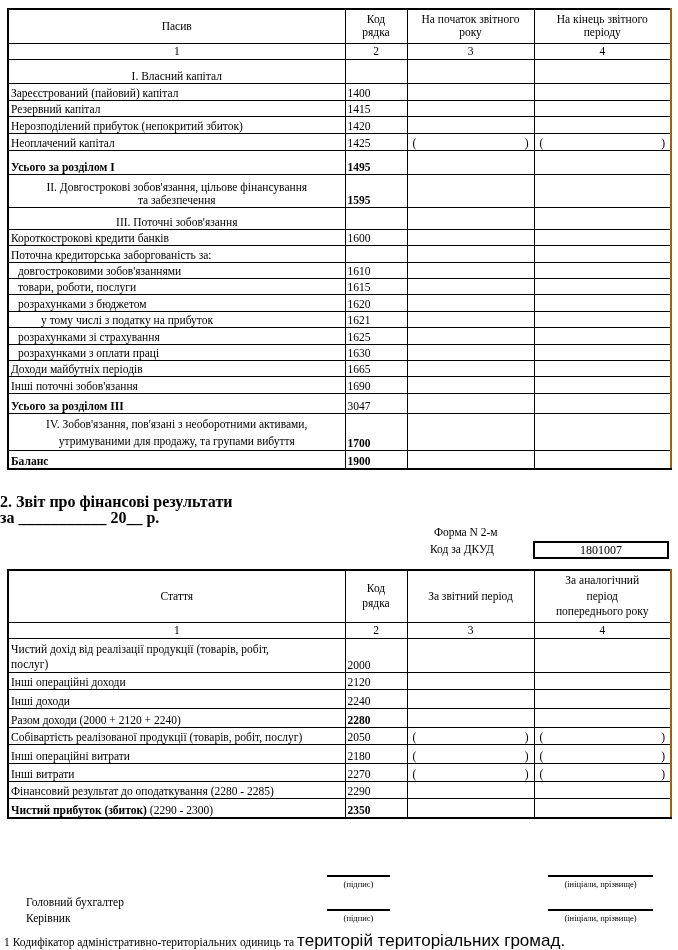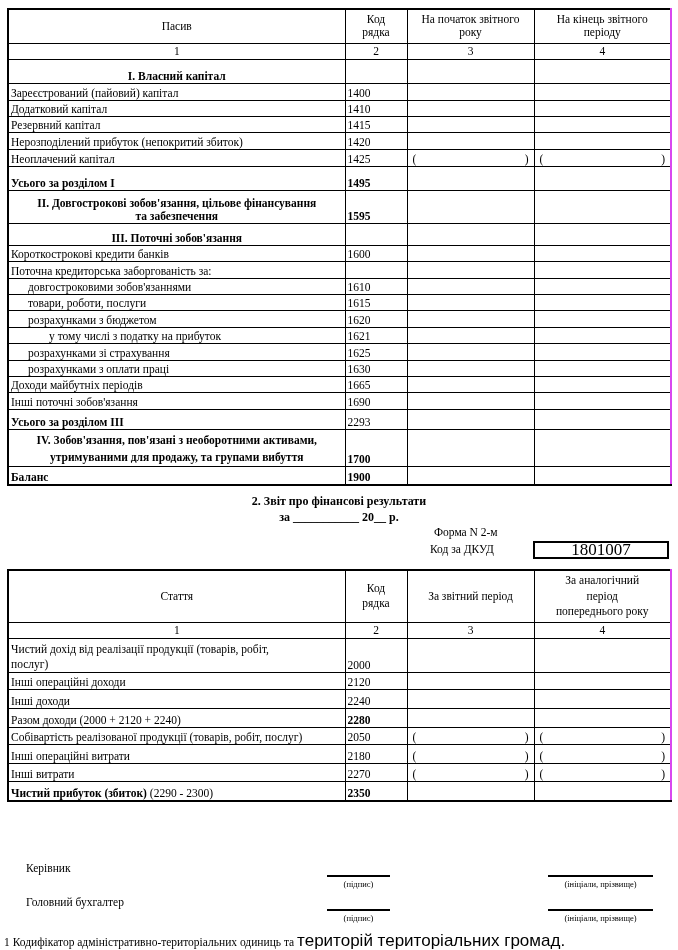--- a/index.html
+++ b/index.html
@@ -9,39 +9,39 @@
   table.fin { position: absolute; left: 7px; border-collapse: collapse; table-layout: fixed; width: 663px; }
   table.fin td { border: 1px solid #000; padding: 0 2px; line-height: 13px; vertical-align: bottom; overflow: hidden; white-space: nowrap; }
   table.fin col.c1 { width: 337px; }
   table.fin col.c2 { width: 62px; }
   table.fin col.c3 { width: 127px; }
   table.fin col.c4 { width: 137px; }
   table.fin tr.hdr td { text-align: center; vertical-align: middle; }
   table.fin tr.num td { text-align: center; vertical-align: middle; }
   table.fin td.code { text-align: left; }
   table.fin .b { font-weight: bold; }
-  table.fin td.section { text-align: center; font-weight: bold; white-space: normal; }
+  table.fin td.section { text-align: center; font-weight: normal; white-space: normal; }
   table.fin td.wrap { white-space: normal; }
-  table.fin td.ind1 { padding-left: 19px; }
-  table.fin td.ind2 { padding-left: 40px; }
+  table.fin td.ind1 { padding-left: 9px; }
+  table.fin td.ind2 { padding-left: 32px; }
   .paren { display: flex; justify-content: space-between; padding: 0 3px; }
 
   
   table.fin { border: 2px solid #000; }
   table.fin td:first-child { border-left: 2px solid #000; }
-  table.fin td:last-child { border-right: 2px solid #d946ef; }
+  table.fin td:last-child { border-right: 2px solid #a16207; }
   table.fin tr:first-child td { border-top: 2px solid #000; }
   table.fin tr:last-child td { border-bottom: 2px solid #000; }
 
   #t1 { top: 8px; }
   #t2 { top: 569px; }
 
-  .title2 { position: absolute; left: 0; width: 678px; text-align: center; font-weight: bold; font-size: 12px; line-height: 15px; }
+  .title2 { position: absolute; left: 0; width: 678px; text-align: left; font-weight: bold; font-size: 16px; line-height: 15px; }
   .formlbl { position: absolute; font-size: 11.5px; }
-  .dkud-box { position: absolute; left: 533px; top: 541px; width: 136px; height: 18px; border: 2px solid #000; text-align: center; line-height: 14px; font-size: 17px; }
+  .dkud-box { position: absolute; left: 533px; top: 541px; width: 136px; height: 18px; border: 2px solid #000; text-align: center; line-height: 14px; font-size: 12px; }
 
   .sig-label { position: absolute; left: 26px; font-size: 11.5px; }
   .sig-line { position: absolute; height: 2px; background: #000; }
   .sig-cap { position: absolute; font-size: 8.5px; text-align: center; }
   .footnote { position: absolute; left: 4px; top: 931px; font-size: 11.5px; white-space: nowrap; }
   .footnote .sans { font-family: "Liberation Sans", sans-serif; font-size: 17px; }
   .purple { color: #7030a0; }
 </style>
 </head>
 <body>
@@ -72,26 +72,20 @@
     <td></td>
     <td></td>
   </tr>
   <tr style="height:17px">
     <td>Зареєстрований (пайовий) капітал</td>
     <td class="code">1400</td>
     <td></td>
     <td></td>
   </tr>
   <tr style="height:16px">
-    <td>Додатковий капітал</td>
-    <td class="code">1410</td>
-    <td></td>
-    <td></td>
-  </tr>
-  <tr style="height:16px">
     <td>Резервний капітал</td>
     <td class="code">1415</td>
     <td></td>
     <td></td>
   </tr>
   <tr style="height:17px">
     <td>Нерозподілений прибуток (непокритий збиток)</td>
     <td class="code">1420</td>
     <td></td>
     <td></td>
@@ -185,21 +179,21 @@
     <td></td>
   </tr>
   <tr style="height:17px">
     <td>Інші поточні зобов'язання</td>
     <td class="code">1690</td>
     <td></td>
     <td></td>
   </tr>
   <tr style="height:20px">
     <td class="b">Усього за розділом III</td>
-    <td class="code">2293</td>
+    <td class="code">3047</td>
     <td></td>
     <td></td>
   </tr>
   <tr style="height:37px">
     <td class="section" style="line-height:17px"><span>IV. Зобов'язання, пов'язані з необоротними активами,</span><br><span>утримуваними для продажу, та групами вибуття</span></td>
     <td class="code b">1700</td>
     <td></td>
     <td></td>
   </tr>
   <tr style="height:19px">
@@ -302,30 +296,36 @@
             <span>)</span>
           </div>
         </td>
     <td>
           <div class="paren">
             <span>(</span>
             <span>)</span>
           </div>
         </td>
   </tr>
+  <tr style="height:17px">
+    <td>Фінансовий результат до оподаткування (2280 - 2285)</td>
+    <td class="code">2290</td>
+    <td></td>
+    <td></td>
+  </tr>
   <tr style="height:20px">
     <td><span class="b" style="font-weight:bold">Чистий прибуток (збиток)</span><span> (2290 - 2300)</span></td>
     <td class="code b">2350</td>
     <td></td>
     <td></td>
   </tr>
 </tbody>
   </table>
 
-<div class="sig-label" style="top:862px">Керівник</div>
+<div class="sig-label" style="top:912px">Керівник</div>
 <div class="sig-line" style="left:327px; top:875px; width:63px"></div>
 <div class="sig-cap" style="left:327px; top:879px; width:63px">(підпис)</div>
 <div class="sig-line" style="left:548px; top:875px; width:105px"></div>
 <div class="sig-cap" style="left:548px; top:879px; width:105px">(ініціали, прізвище)</div>
 
 <div class="sig-label" style="top:896px">Головний бухгалтер</div>
 <div class="sig-line" style="left:327px; top:909px; width:63px"></div>
 <div class="sig-cap" style="left:327px; top:913px; width:63px">(підпис)</div>
 <div class="sig-line" style="left:548px; top:909px; width:105px"></div>
 <div class="sig-cap" style="left:548px; top:913px; width:105px">(ініціали, прізвище)</div>

